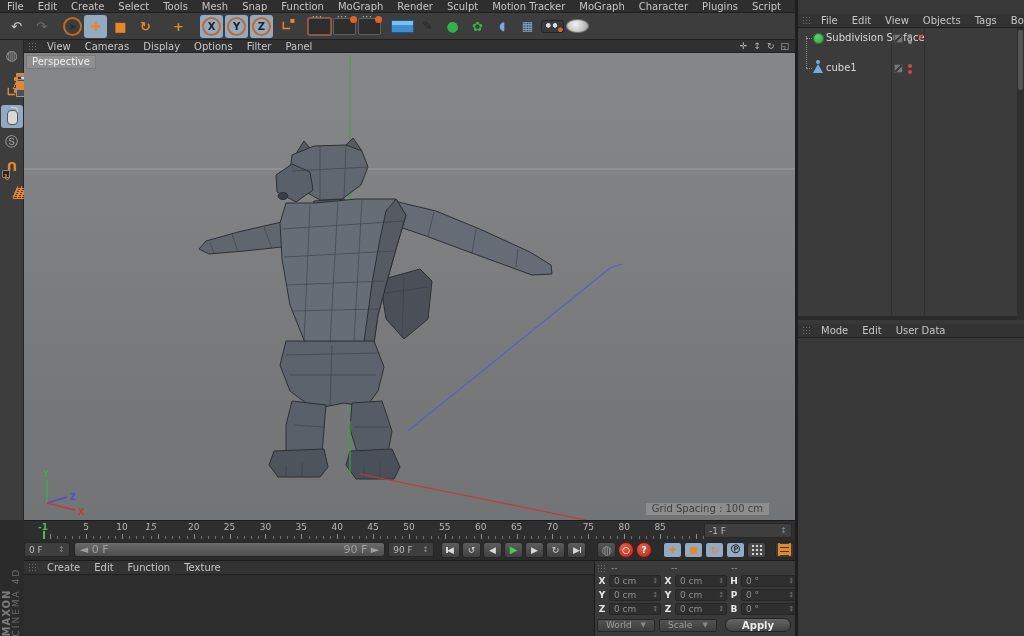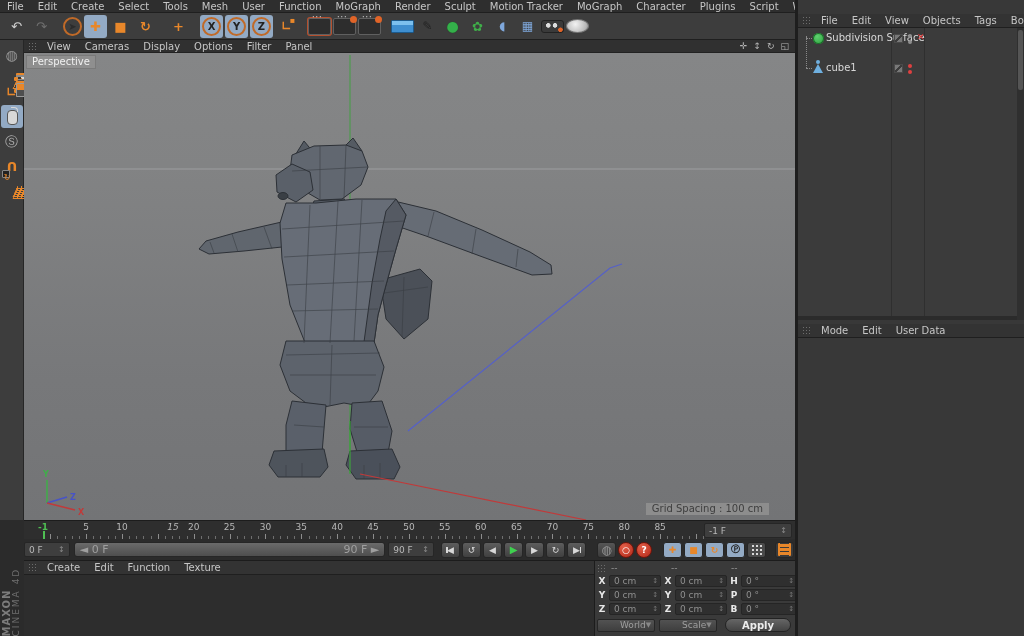--- a/index.html
+++ b/index.html
@@ -107,21 +107,21 @@
   #materials .menubar{height:14px;background:#333;}
   
   #coords{left:595px;top:560px;width:200px;height:76px;background:#3a3a3a;border-top:1px solid #1c1c1c;padding:1px 4px 0 2px;}
   #coord-head{display:grid;grid-template-columns:14px 48px 12px 48px 12px 54px;align-items:center;height:12px;font-size:9px;color:#9a9a9a;}
   #coord-head .dash{grid-column:auto;}
   #coordinates-grid{display:grid;grid-template-columns:10px 52px 10px 52px 10px 56px;grid-auto-rows:14px;column-gap:2px;row-gap:0px;align-items:center;}
   .clabel{font-size:9px;color:#e8e8e8;text-align:center;}
   .cfield{height:12px;background:#2f2f2f;border:1px solid #252525;border-radius:2px;color:#8f8f8f;font-size:9px;display:flex;align-items:center;padding:0 2px 0 4px;}
   .cfield .cstep{margin-left:auto;color:#777;font-size:7px;}
   #coord-foot{display:flex;align-items:center;margin-top:2px;}
-  .cdrop{width:58px;height:13px;background:linear-gradient(#525252,#3e3e3e);border:1px solid #262626;border-radius:2px;color:#9f9f9f;font-size:9px;display:flex;align-items:center;padding:0 22px;margin-right:4px;}
+  .cdrop{width:58px;height:13px;background:linear-gradient(#525252,#3e3e3e);border:1px solid #262626;border-radius:2px;color:#9f9f9f;font-size:9px;display:flex;align-items:center;padding:0 8px;margin-right:4px;}
   .cdrop .arr{margin-left:auto;font-size:7px;color:#888;}
   #apply-btn{margin-left:auto;width:66px;height:14px;border-radius:8px;background:linear-gradient(#666,#434343);border:1px solid #232323;color:#ececec;font-size:10px;font-weight:bold;display:flex;align-items:center;justify-content:center;}
   
   #seam{left:795px;top:0;width:3px;height:636px;background:#1e1e1e;}
   #right{left:798px;top:0;width:226px;height:636px;background:#383838;}
   #om-menubar{position:absolute;left:0;top:14px;width:100%;height:14px;background:#333;}
   #om-list{position:absolute;left:0;top:28px;width:226px;height:292px;background:#3b3b3b;border-bottom:4px solid #2b2b2b;}
   .colline{position:absolute;top:0;bottom:0;width:1px;background:#2f2f2f;}
   #om-scroll{position:absolute;right:0;top:0;width:7px;height:292px;background:#2f2f2f;}
   #om-scroll .thumb{position:absolute;left:1px;top:2px;width:5px;height:60px;background:#555;border-radius:2px;}
@@ -149,21 +149,21 @@
 <div id="app">
 
   <div class="menubar abs" id="main-menubar" style="left:0;top:0;width:1024px;height:13px;">
     <span class="mitems" style="display:flex;">
         <span class="menu-item">File</span>
         <span class="menu-item">Edit</span>
         <span class="menu-item">Create</span>
         <span class="menu-item">Select</span>
         <span class="menu-item">Tools</span>
         <span class="menu-item">Mesh</span>
-        <span class="menu-item">User</span>
+        <span class="menu-item">Snap</span>
         <span class="menu-item">Function</span>
         <span class="menu-item">MoGraph</span>
         <span class="menu-item">Render</span>
         <span class="menu-item">Sculpt</span>
         <span class="menu-item">Motion Tracker</span>
         <span class="menu-item">MoGraph</span>
         <span class="menu-item">Character</span>
         <span class="menu-item">Plugins</span>
         <span class="menu-item">Script</span>
         <span class="menu-item">Window</span>
@@ -396,21 +396,21 @@
         <i class="tick maj" style="left: 626.136px;"></i>
         <i class="tick" style="left: 633.312px;"></i>
         <i class="tick" style="left: 640.488px;"></i>
         <i class="tick" style="left: 647.664px;"></i>
         <i class="tick" style="left: 654.84px;"></i>
         <i class="tick maj" style="left: 662.016px;"></i>
         <i class="tick" style="left: 669.192px;"></i>
         <span class="rlabel cur" style="left: 9px;">-1</span>
         <span class="rlabel" style="left: 52.056px;">5</span>
         <span class="rlabel" style="left: 87.936px;">10</span>
-        <span class="rlabel" style="left: 139px; font-style: italic;">15</span>
+        <span class="rlabel" style="left: 117px; font-style: italic;">15</span>
         <span class="rlabel" style="left: 159.696px;">20</span>
         <span class="rlabel" style="left: 195.576px;">25</span>
         <span class="rlabel" style="left: 231.456px;">30</span>
         <span class="rlabel" style="left: 267.336px;">35</span>
         <span class="rlabel" style="left: 303.216px;">40</span>
         <span class="rlabel" style="left: 339.096px;">45</span>
         <span class="rlabel" style="left: 374.976px;">50</span>
         <span class="rlabel" style="left: 410.856px;">55</span>
         <span class="rlabel" style="left: 446.736px;">60</span>
         <span class="rlabel" style="left: 482.616px;">65</span>

